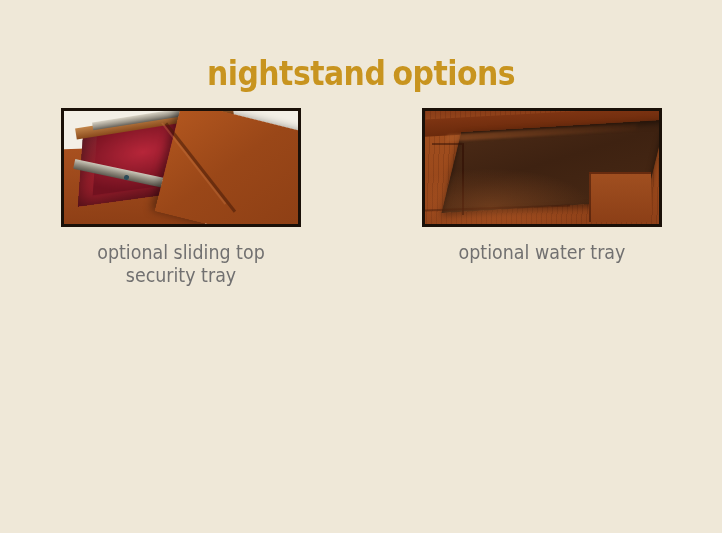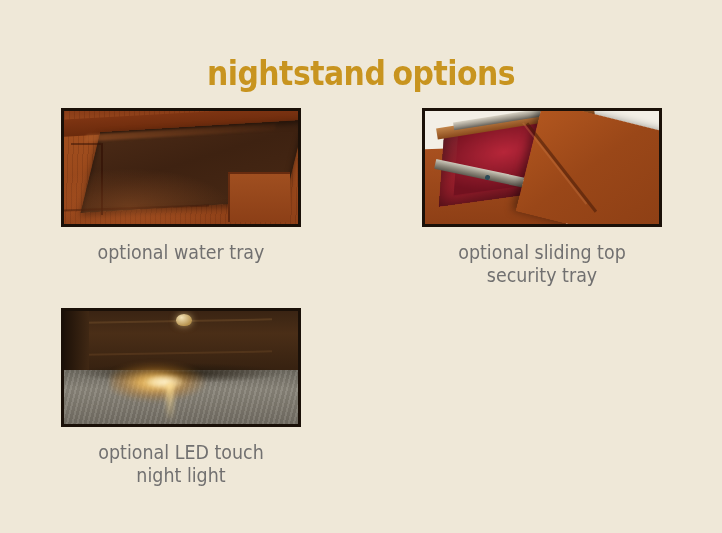--- a/index.html
+++ b/index.html
@@ -343,37 +343,20 @@
 </head>
 <body>
 
 <div id="page">
 
   <h1 class="title">nightstand options</h1>
 
   <div class="grid">
 
     <div class="row row-1">
-
-      <div class="cell">
-        <div class="photo-wrap">
-          <div class="photo">
-            <div class="p1-base"></div>
-            <div class="p1-grain"></div>
-            <div class="p1-topedge"></div>
-            <div class="p1-tray"></div>
-            <div class="p1-tray-hl"></div>
-            <div class="p1-lcorner"></div>
-            <div class="p1-rpanel"></div>
-            <div class="p1-botline"></div>
-            <div class="p1-shine"></div>
-          </div>
-        </div>
-        <div class="caption">optional water tray</div>
-      </div>
 
       <div class="cell">
         <div class="photo-wrap">
           <div class="photo">
             <div class="p2-base"></div>
             <div class="p2-body"></div>
             <div class="p2-opening"></div>
             <div class="p2-velvet"></div>
             <div class="p2-lidrim"></div>
             <div class="p2-rail2"></div>
@@ -381,42 +364,39 @@
             <div class="p2-railscrew"></div>
             <div class="p2-lid"></div>
             <div class="p2-lid-edge"></div>
             <div class="p2-lid-edge2"></div>
           </div>
         </div>
         <div class="caption">optional sliding top
 security tray</div>
       </div>
 
-    </div>
-
-    <div class="row row-2">
-
       <div class="cell">
         <div class="photo-wrap">
           <div class="photo">
-            <div class="p3-base"></div>
-            <div class="p3-cabinet"></div>
-            <div class="p3-drawerline"></div>
-            <div class="p3-drawerline2"></div>
-            <div class="p3-leftpost"></div>
-            <div class="p3-knob"></div>
-            <div class="p3-floor"></div>
-            <div class="p3-floor-tex"></div>
-            <div class="p3-shadowband"></div>
-            <div class="p3-glow"></div>
-            <div class="p3-hot"></div>
-            <div class="p3-streak"></div>
+            <div class="p1-base"></div>
+            <div class="p1-grain"></div>
+            <div class="p1-topedge"></div>
+            <div class="p1-tray"></div>
+            <div class="p1-tray-hl"></div>
+            <div class="p1-lcorner"></div>
+            <div class="p1-rpanel"></div>
+            <div class="p1-botline"></div>
+            <div class="p1-shine"></div>
           </div>
         </div>
-        <div class="caption">optional LED touch
-night light</div>
+        <div class="caption">optional water tray</div>
       </div>
+
+    </div>
+
+    <div class="row row-2">
+
 
 
     </div>
 
   </div>
 </div>
 
 </body></html>

